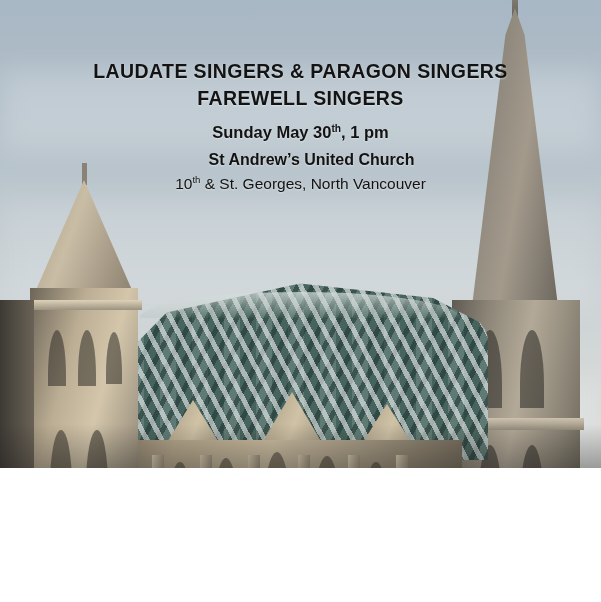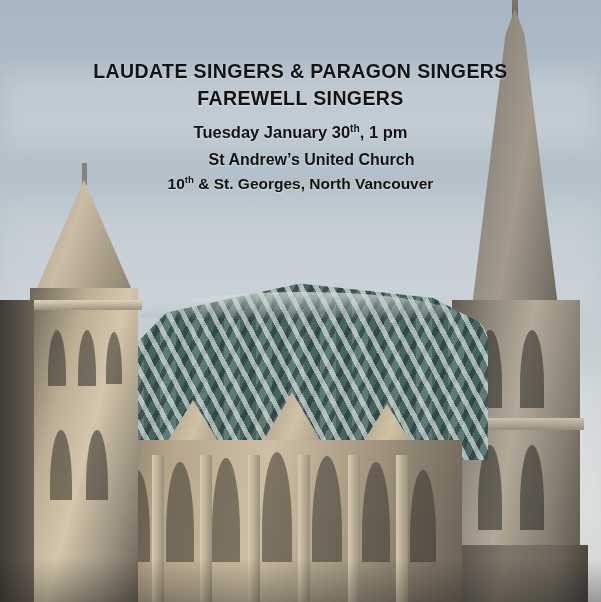--- a/index.html
+++ b/index.html
@@ -6,21 +6,21 @@
     margin: 0;
     padding: 0;
     background: #ffffff;
   }
   body {
     font-family: "Liberation Sans", sans-serif;
   }
   .poster {
     position: relative;
     width: 601px;
-    height: 602px;
+    height: 468px;
     overflow: hidden;
     background: #9fb0bd;
   }
 
   
   .sky {
     position: absolute;
     inset: 0;
     background: linear-gradient(180deg, #a8b7c4 0%, #b3c0c9 28%, #c3ccd1 52%, #cfd5d6 70%, #d7dad8 85%, #dadcd9 100%);
   }
@@ -195,21 +195,21 @@
   }
   .line-4 {
     font-size: 16px;
     font-weight: bold;
     margin-top: 6px;
     line-height: 22px;
     margin-left: 22px;
   }
   .line-5 {
     font-size: 15.5px;
-    font-weight: bold;
+    font-weight: normal;
     margin-top: 2px;
     line-height: 21px;
   }
   sup {
     font-size: 0.62em;
     vertical-align: super;
     line-height: 0;
   }
   .nowrap { white-space: nowrap; }
 </style>
@@ -269,21 +269,21 @@
     <div class="tl-win tlw5"></div>
 
     <div class="left-dark"></div>
     <div class="shadow-bottom"></div>
   </div>
 
   <div class="text-block">
     <div class="line-1">LAUDATE SINGERS &amp; PARAGON SINGERS</div>
     <div class="line-2">FAREWELL SINGERS</div>
     <div class="line-3 nowrap">
-      <span>Tuesday January 30</span><sup>th</sup><span>, 1 pm</span>
+      <span>Sunday May 30</span><sup>th</sup><span>, 1 pm</span>
     </div>
     <div class="line-4">St Andrew’s United Church</div>
     <div class="line-5 nowrap">
       <span>10</span><sup>th</sup><span> &amp; St. Georges, North Vancouver</span>
     </div>
   </div>
 
 </div>
 
 </body></html>

